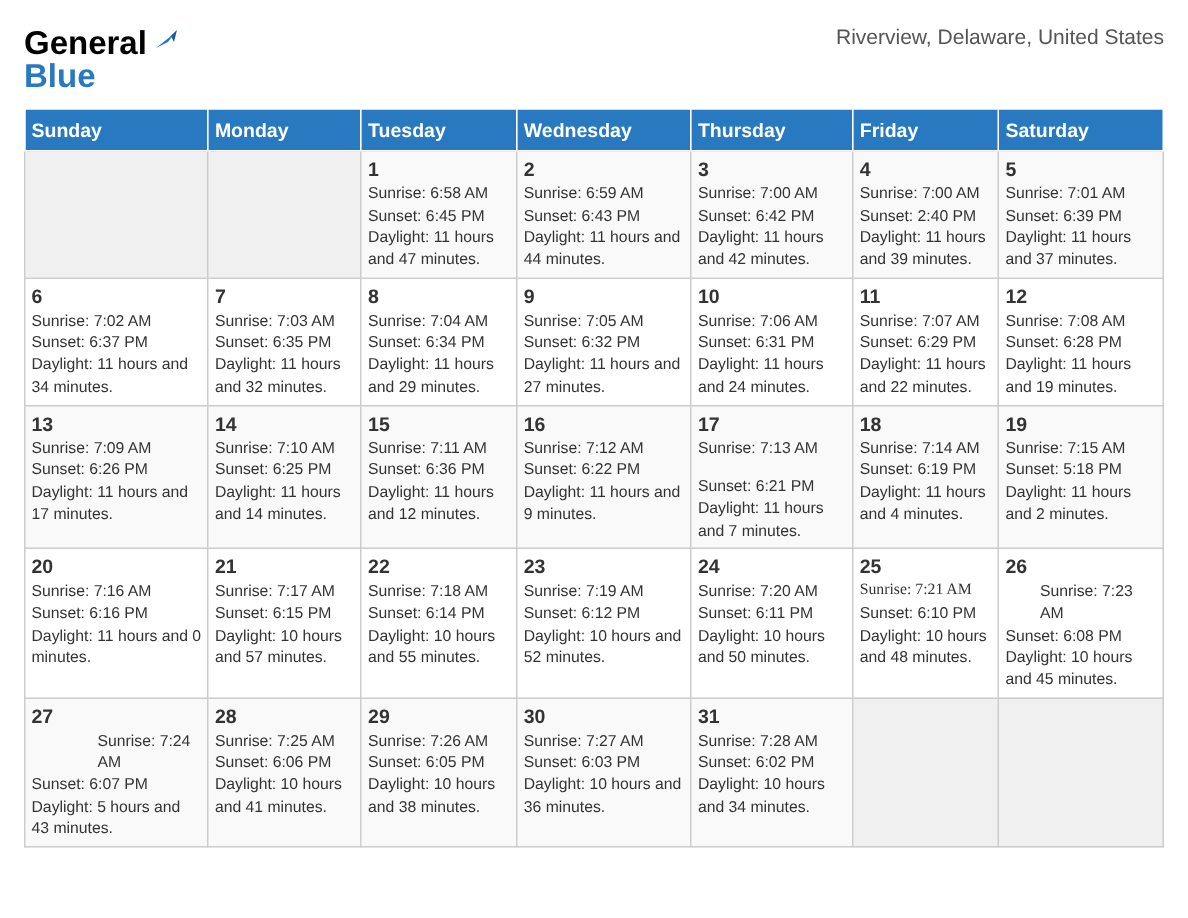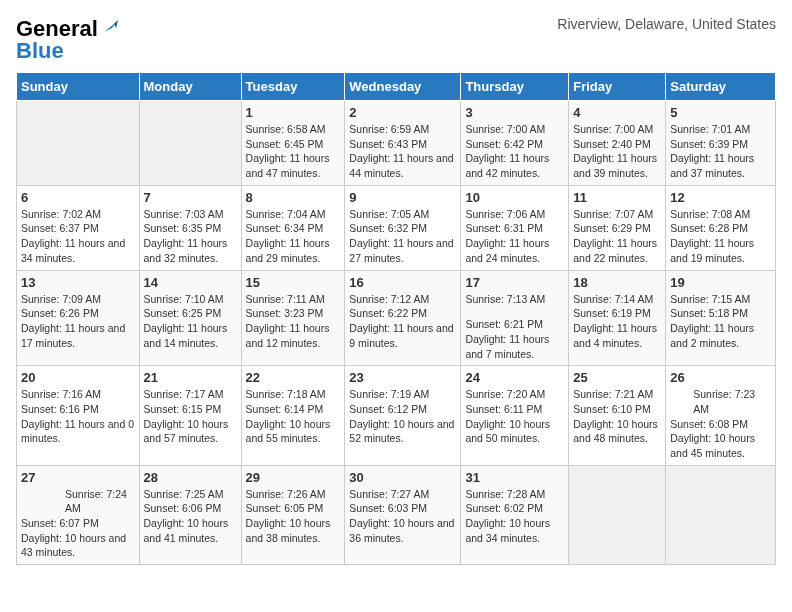--- a/index.html
+++ b/index.html
@@ -222,21 +222,21 @@
           <div class="day-info">
             <span style="display: block;">Sunrise: 7:10 AM</span>
             <span style="display: block;">Sunset: 6:25 PM</span>
             <span style="display: block;">Daylight: 11 hours and 14 minutes.</span>
           </div>
         </td>
         <td>
           <span class="day-number">15</span>
           <div class="day-info">
             <span style="display: block;">Sunrise: 7:11 AM</span>
-            <span style="display: block;">Sunset: 3:23 PM</span>
+            <span style="display: block;">Sunset: 6:36 PM</span>
             <span style="display: block;">Daylight: 11 hours and 12 minutes.</span>
           </div>
         </td>
         <td>
           <span class="day-number">16</span>
           <div class="day-info">
             <span style="display: block;">Sunrise: 7:12 AM</span>
             <span style="display: block;">Sunset: 6:22 PM</span>
             <span style="display: block;">Daylight: 11 hours and 9 minutes.</span>
           </div>
@@ -303,41 +303,41 @@
           <span class="day-number">24</span>
           <div class="day-info">
             <span style="display: block;">Sunrise: 7:20 AM</span>
             <span style="display: block;">Sunset: 6:11 PM</span>
             <span style="display: block;">Daylight: 10 hours and 50 minutes.</span>
           </div>
         </td>
         <td>
           <span class="day-number">25</span>
           <div class="day-info">
-            <span style="display: block;">Sunrise: 7:21 AM</span>
+            <span style="display: block; font-family: Liberation Serif, serif;">Sunrise: 7:21 AM</span>
             <span style="display: block;">Sunset: 6:10 PM</span>
             <span style="display: block;">Daylight: 10 hours and 48 minutes.</span>
           </div>
         </td>
         <td>
           <span class="day-number">26</span>
           <div class="day-info">
             <span style="display: block; margin-left: 23px;">Sunrise: 7:23 AM</span>
             <span style="display: block;">Sunset: 6:08 PM</span>
             <span style="display: block;">Daylight: 10 hours and 45 minutes.</span>
           </div>
         </td>
       </tr>
       <tr>
         <td>
           <span class="day-number">27</span>
           <div class="day-info">
             <span style="display: block; margin-left: 44px;">Sunrise: 7:24 AM</span>
             <span style="display: block;">Sunset: 6:07 PM</span>
-            <span style="display: block;">Daylight: 10 hours and 43 minutes.</span>
+            <span style="display: block;">Daylight: 5 hours and 43 minutes.</span>
           </div>
         </td>
         <td>
           <span class="day-number">28</span>
           <div class="day-info">
             <span style="display: block;">Sunrise: 7:25 AM</span>
             <span style="display: block;">Sunset: 6:06 PM</span>
             <span style="display: block;">Daylight: 10 hours and 41 minutes.</span>
           </div>
         </td>

